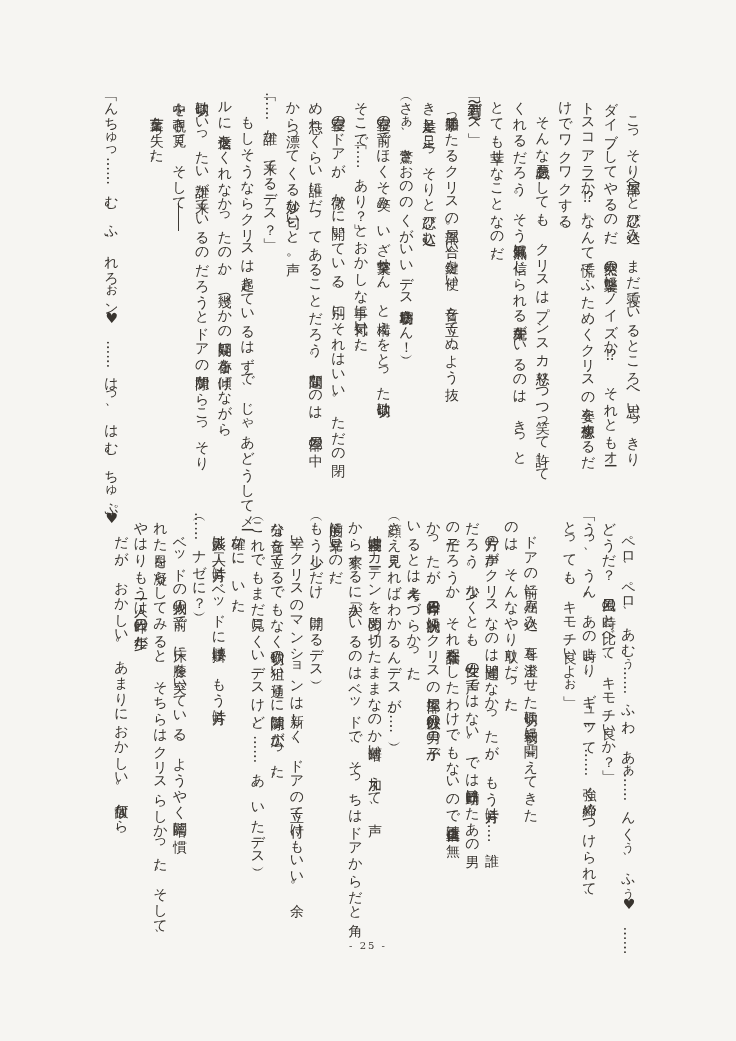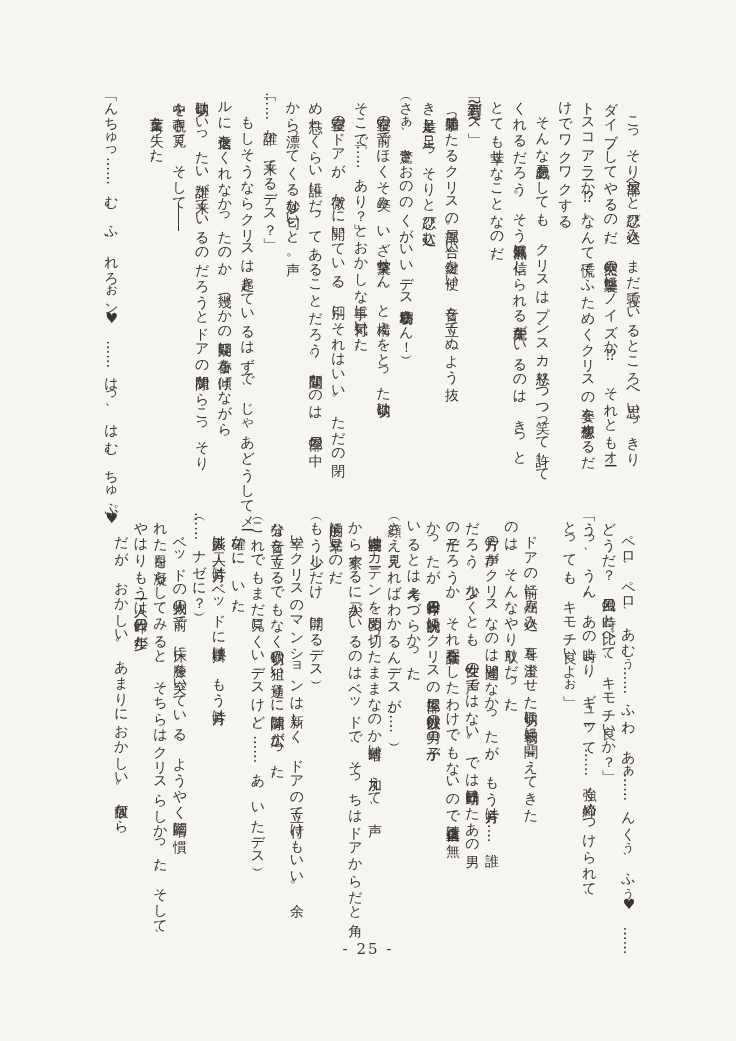--- a/index.html
+++ b/index.html
@@ -42,21 +42,21 @@
   }
   .vline.indent {
     text-indent: 1em;
   }
   .page-number {
     position: absolute;
     top: 940px;
     left: 0;
     width: 100%;
     text-align: center;
-    font-size: 15px;
+    font-size: 10px;
     letter-spacing: 2px;
   }
 </style>
 </head>
 <body>
 
 <div class="page" style="background: rgb(246, 245, 242); color: rgb(56, 52, 47);">
   <div class="vblock upper">
       <div class="vline indent">こっそり部屋へと忍び込み、まだ寝ているところへ思いっきり</div>
       <div class="vline">ダイブしてやるのだ。突然の襲撃に『ノイズか⁉　それともオー</div>

